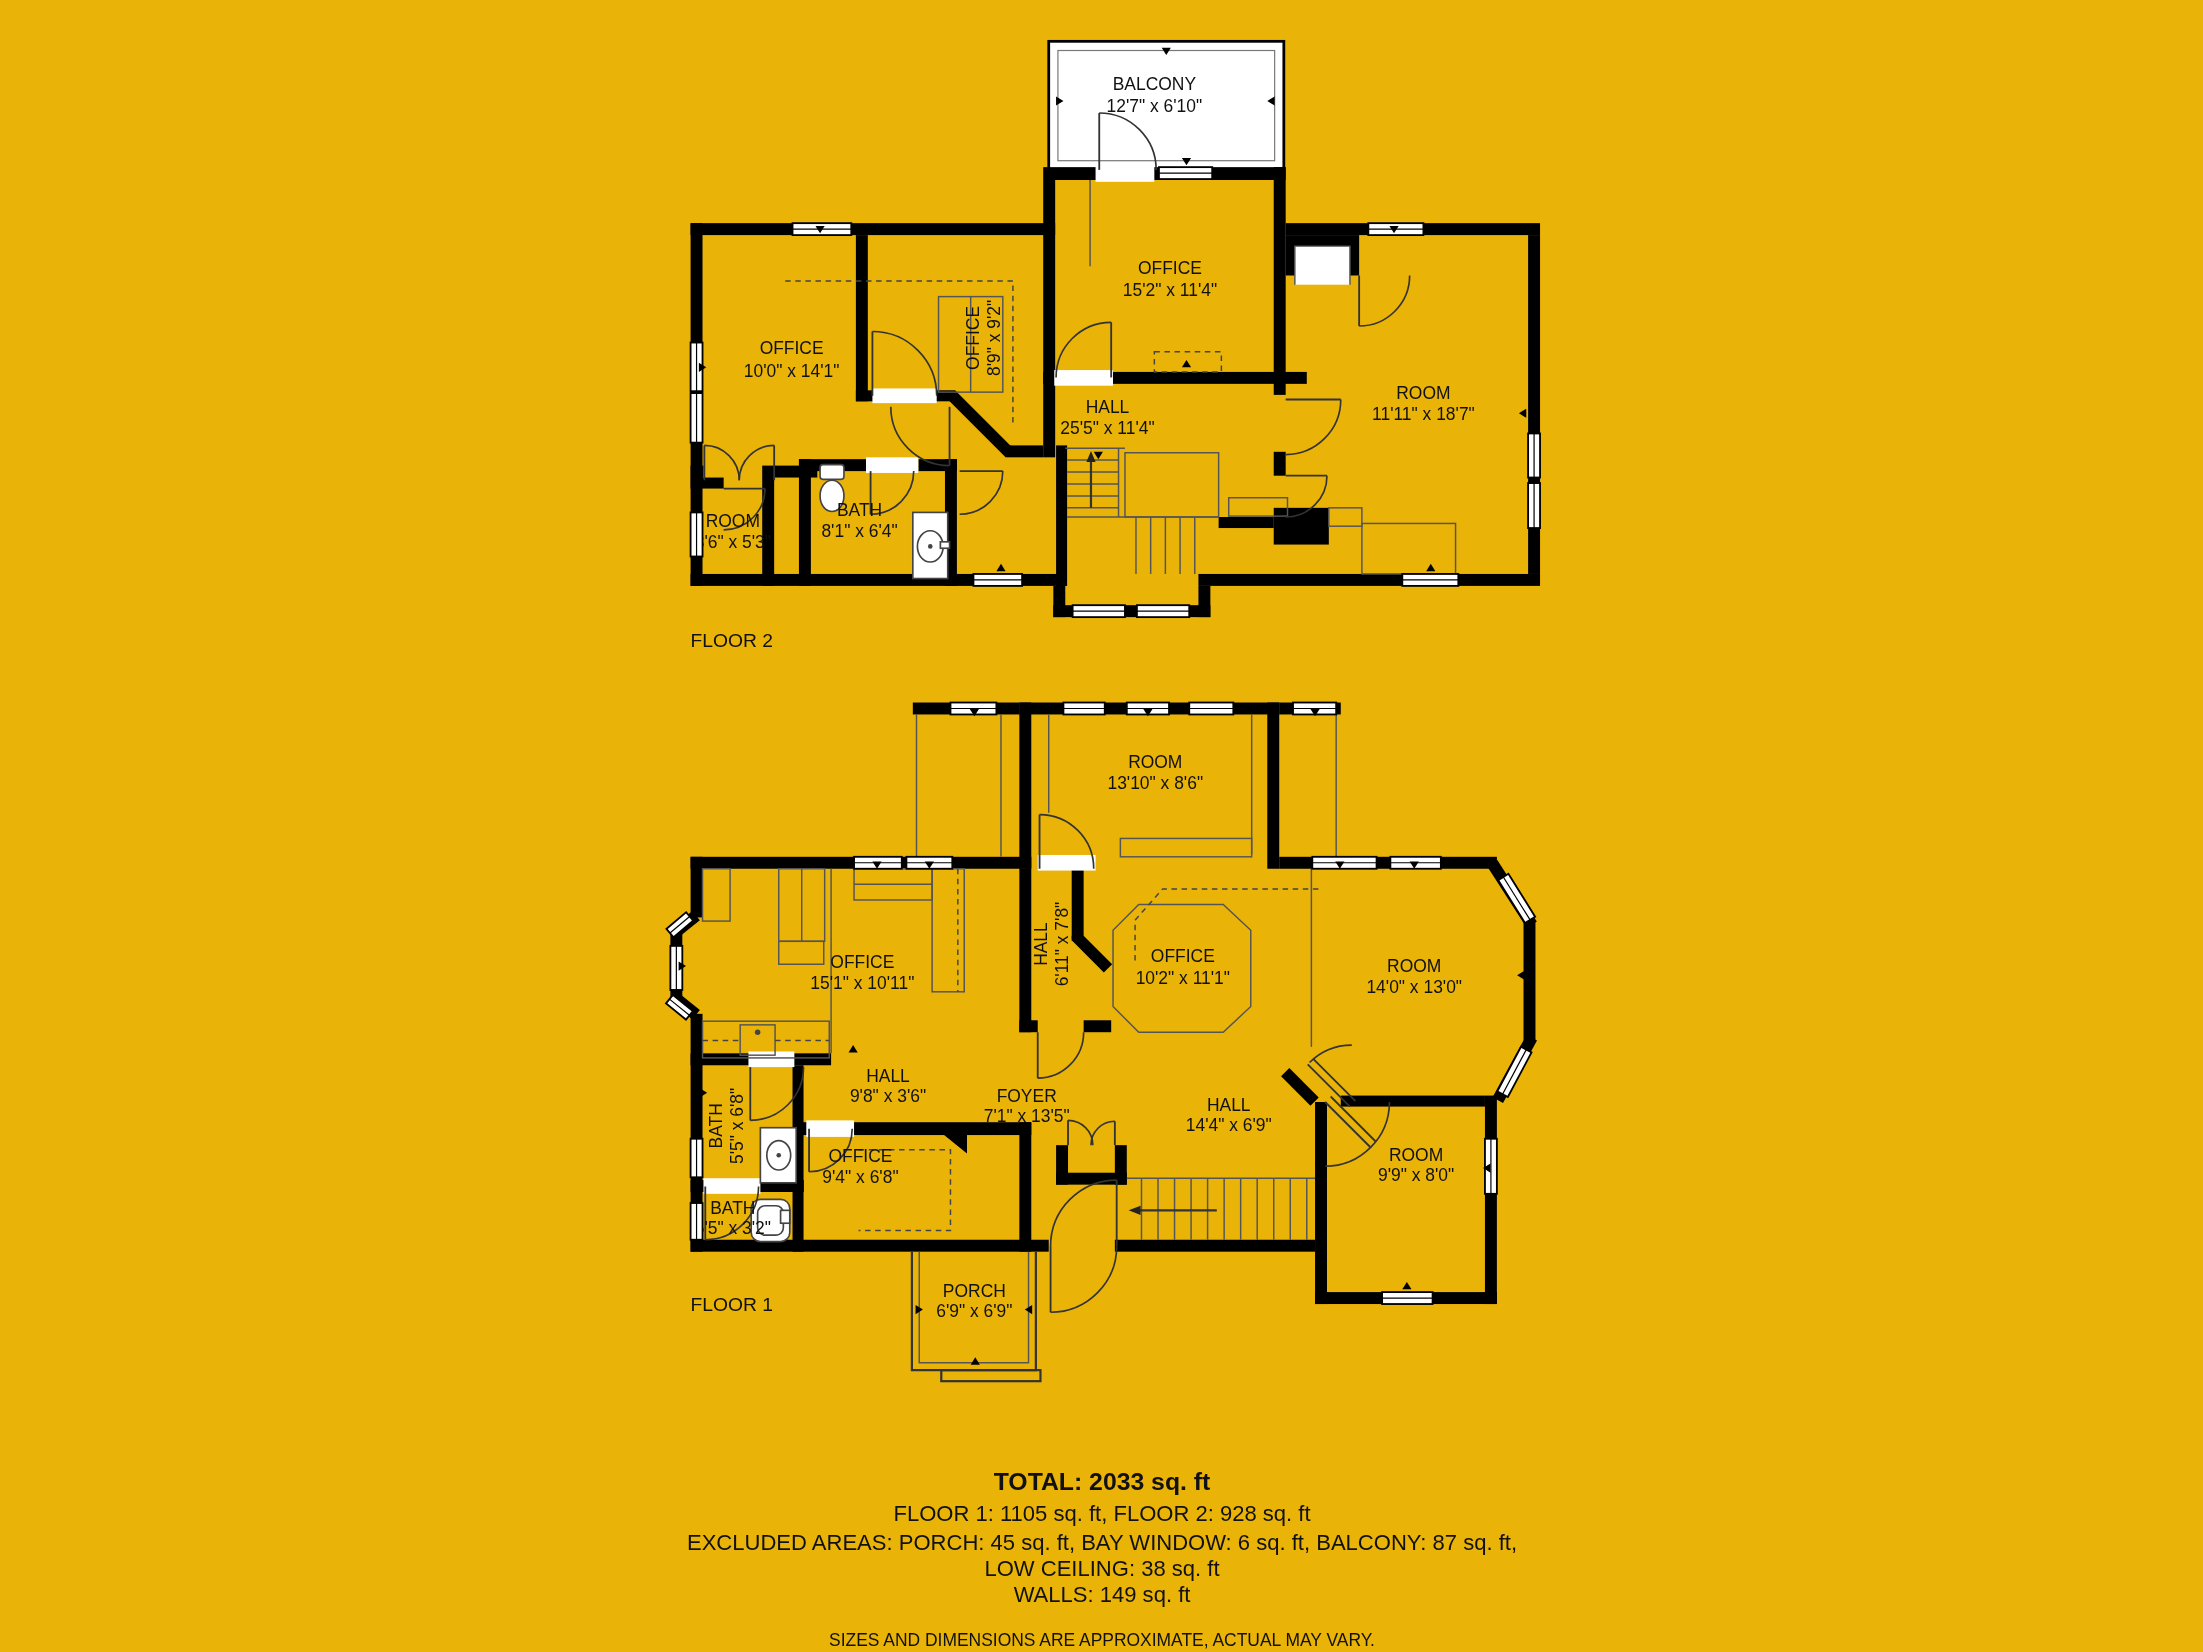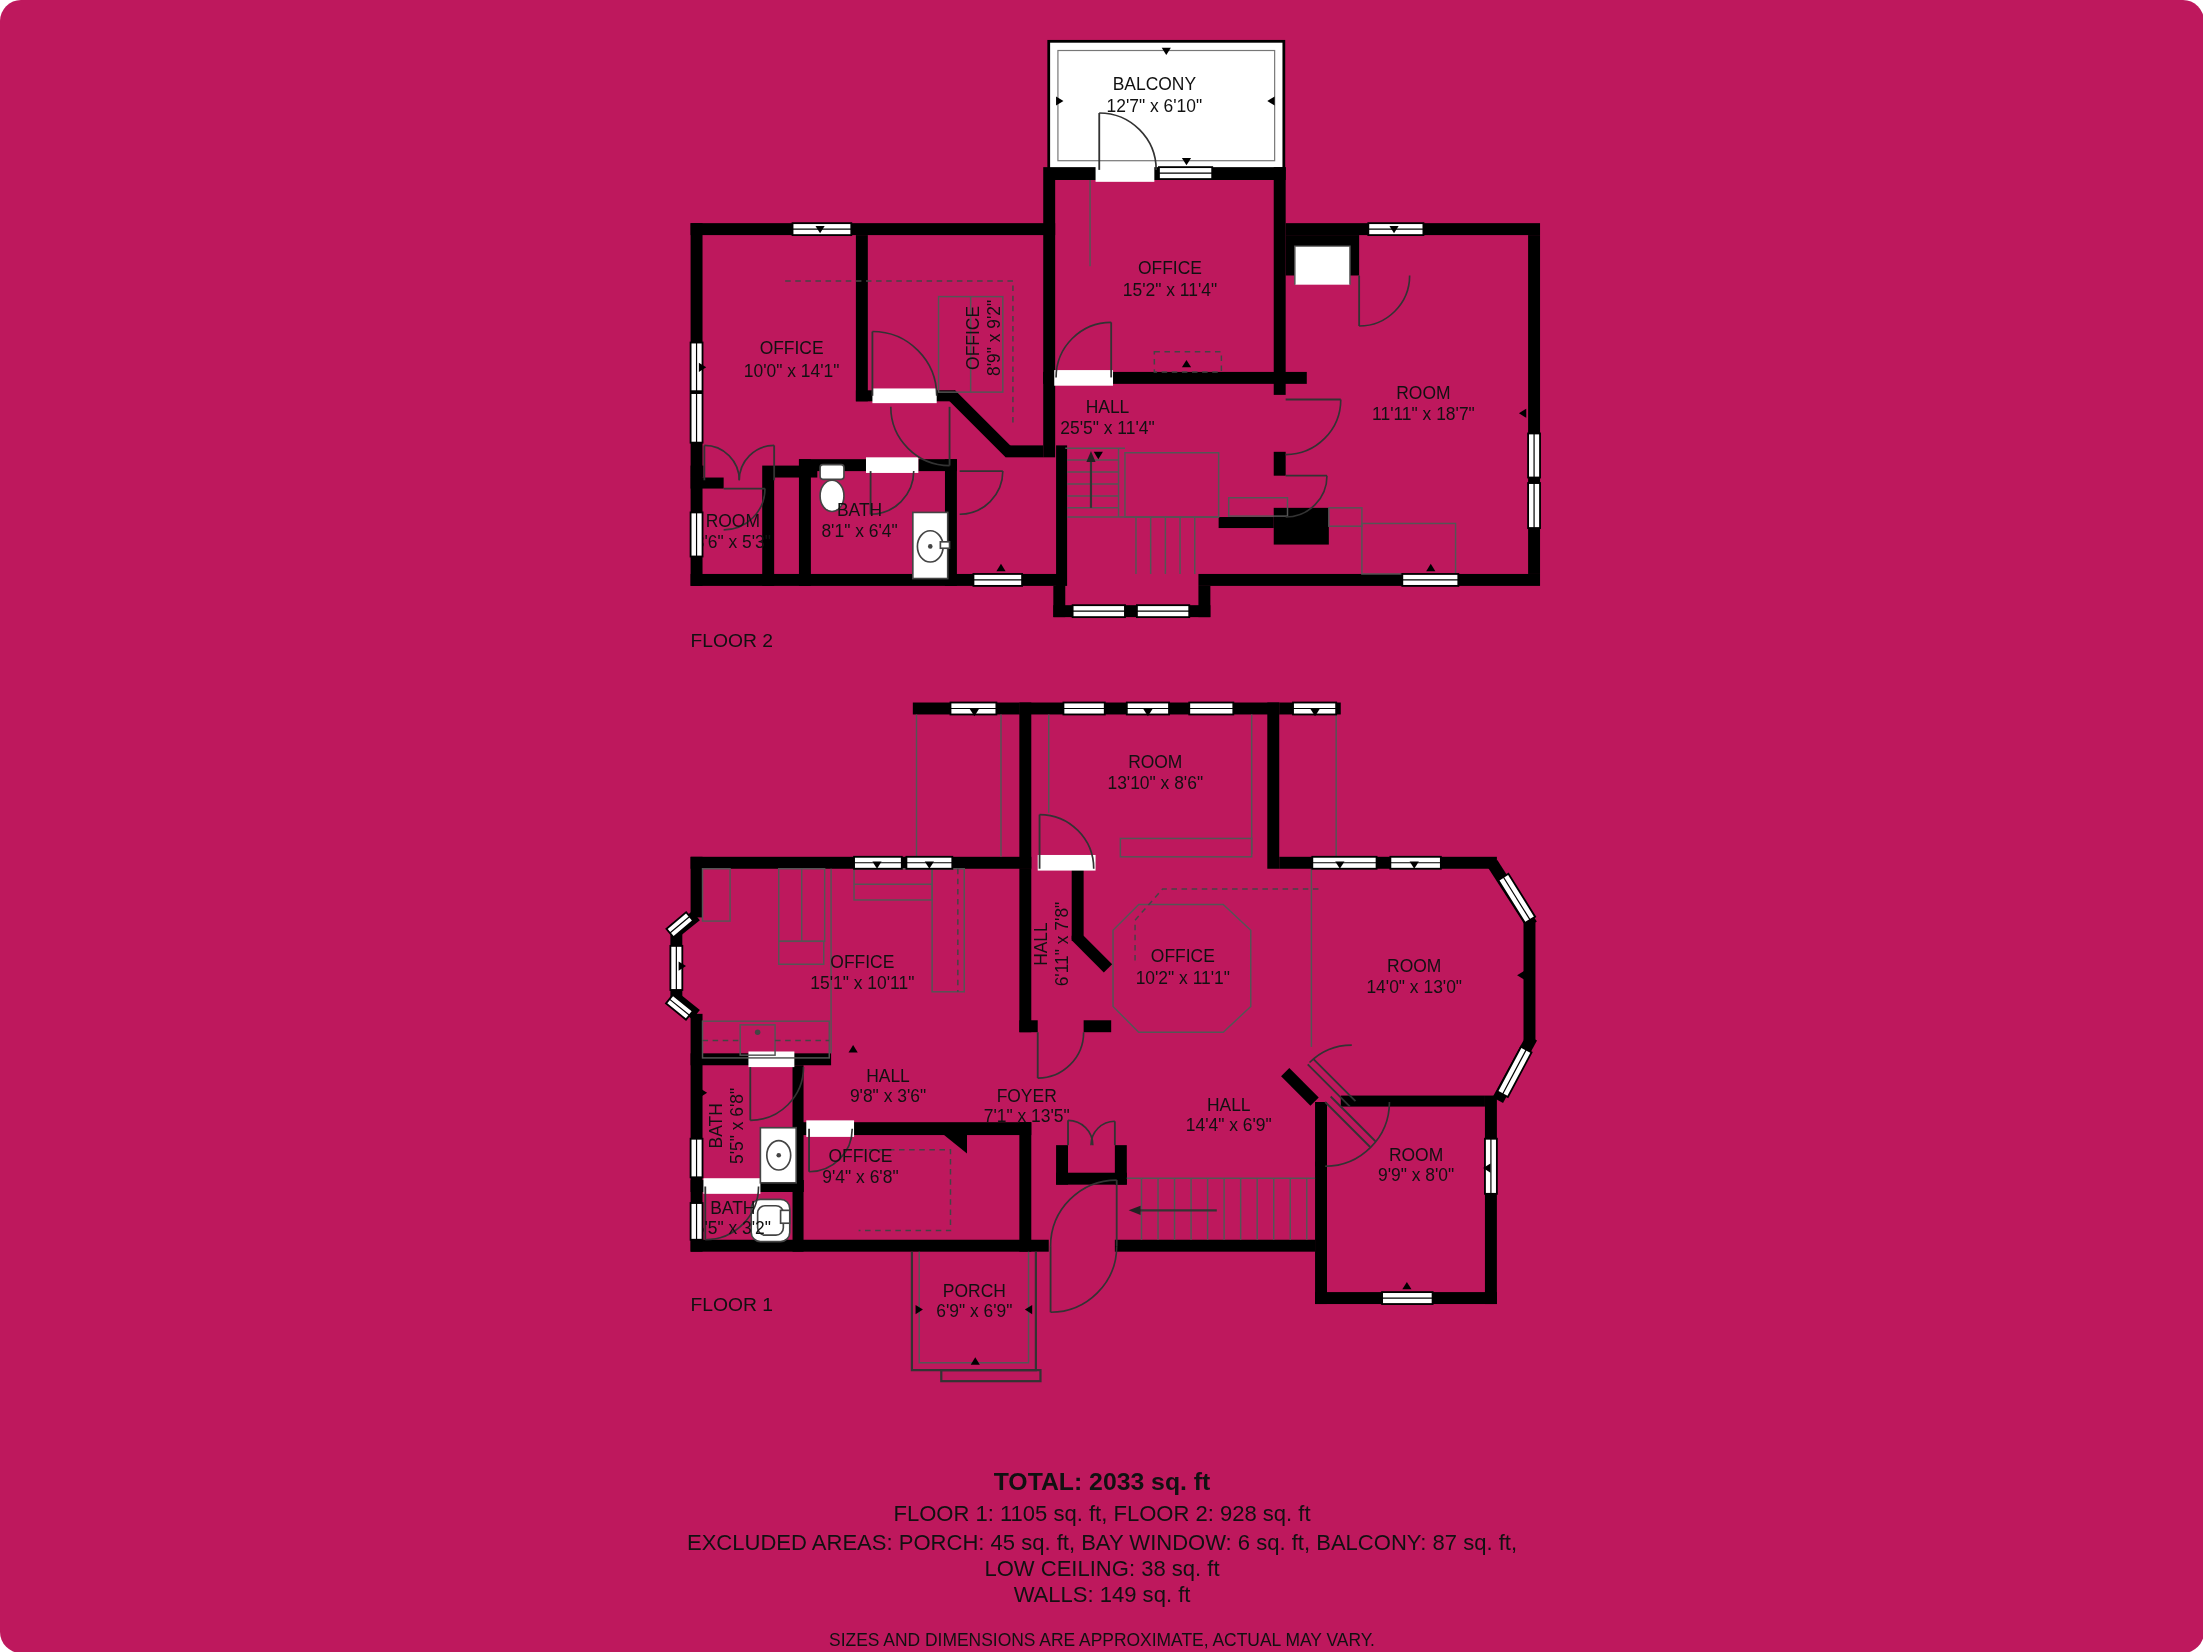--- a/index.html
+++ b/index.html
@@ -1,16 +1,16 @@
 <!DOCTYPE html>
 <html style="font-size:14.7px"><head>
 <meta charset="utf-8">
 <style>
   html,body{margin:0;padding:0;background:#fff;}
-  .page{position:relative;width:2204px;height:1653px;background:#be185d;font-family:"Liberation Sans",sans-serif;border-radius:21px;}
+  .page{position:relative;width:2204px;height:1653px;background:#eab308;font-family:"Liberation Sans",sans-serif;}
   svg{display:block;}
   .wall{fill:#000;}
   .gap{fill:#fff;}
   .thin{stroke:#555;stroke-width:1.6;fill:none;}
   .thin2{stroke:#333;stroke-width:2.4;fill:none;}
   .door{stroke:#333;stroke-width:1.8;fill:none;}
   .leaf{stroke:#333;stroke-width:2;fill:none;}
   .dash{stroke:#444;stroke-width:1.6;fill:none;stroke-dasharray:6 5;}
   .win{fill:#fff;stroke:#000;stroke-width:2;}
   .winline{stroke:#000;stroke-width:1.3;}

